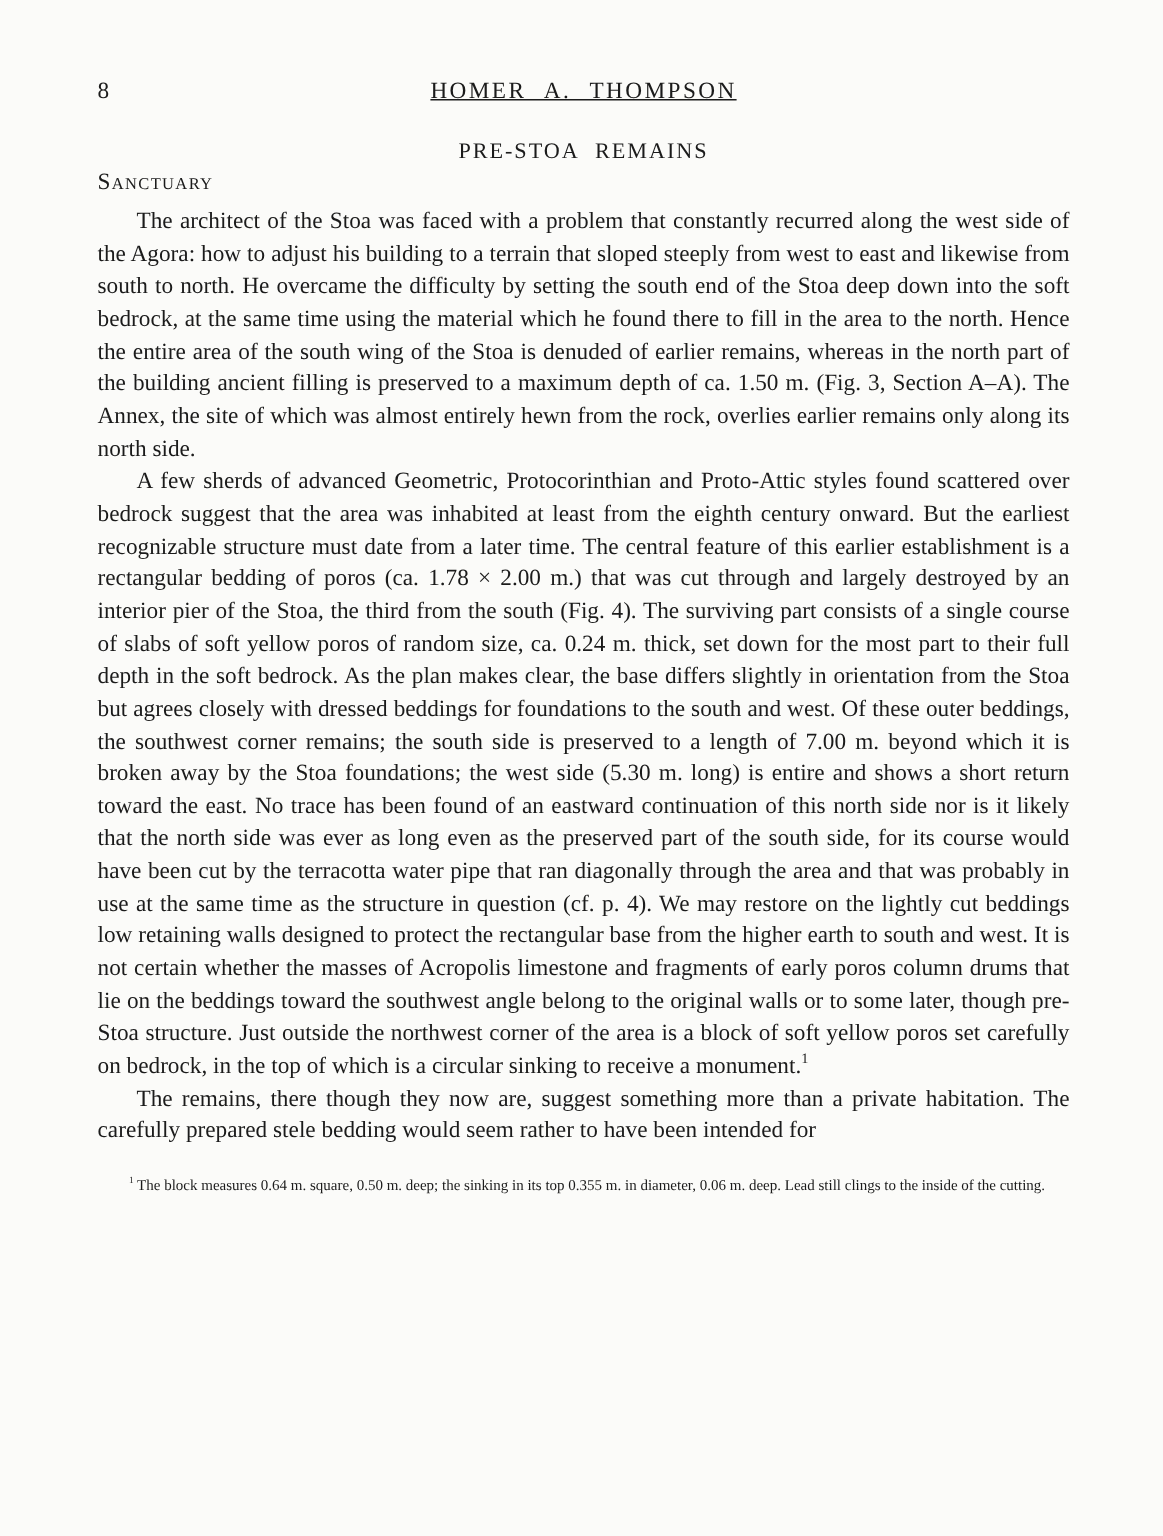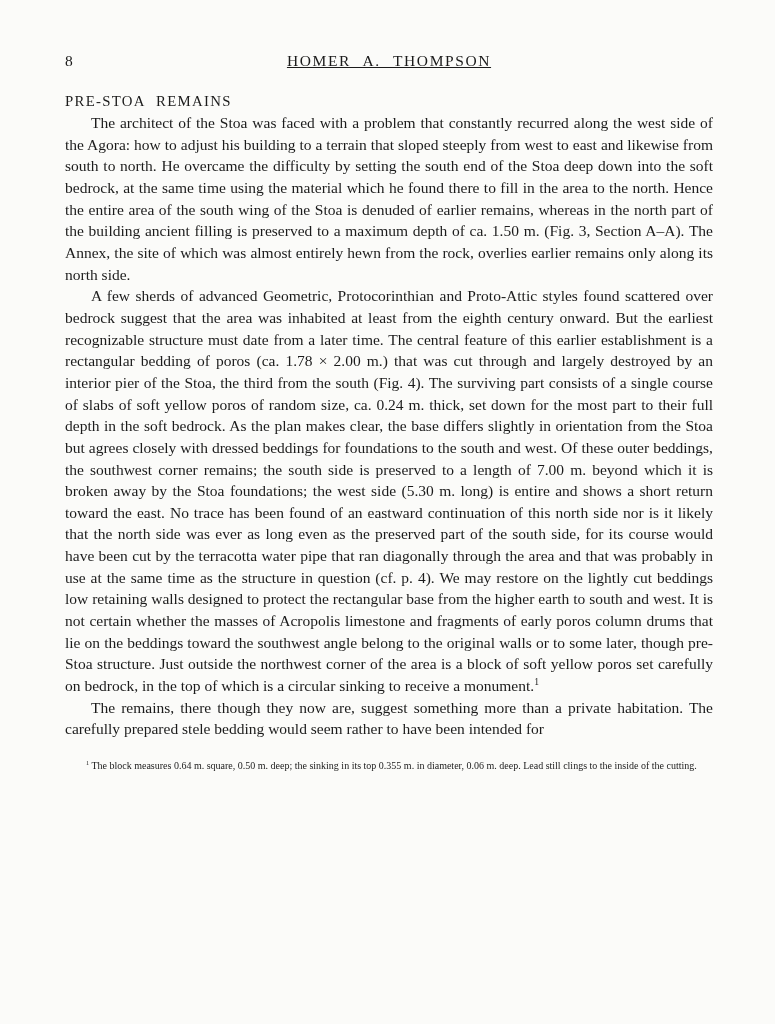--- a/index.html
+++ b/index.html
@@ -43,20 +43,21 @@
   .para {
     margin: 0;
     font-size: 15.5px;
     line-height: 21.65px;
     text-align: justify;
     text-justify: inter-word;
   }
   .para.indent { text-indent: 26px; }
   .section-heading {
     margin: 11px 0 1px 0;
+    text-align: center;
     font-size: 14.8px;
     font-weight: normal;
     letter-spacing: 1.3px;
     word-spacing: 6px;
     line-height: 20px;
   }
   .section-subheading {
     margin: 0 0 5px 0;
     font-size: 15.5px;
     font-weight: normal;
@@ -83,20 +84,21 @@
 
 <div class="page">
   <header class="running-header">
     <span class="page-number">8</span>
     <span class="running-head">HOMER A. THOMPSON</span>
   </header>
 
   <main class="text-block">
 
     <h2 class="section-heading">PRE-STOA REMAINS</h2>
+    <h3 class="section-subheading">Sanctuary</h3>
 
     <p class="para indent"><span>The architect of the Stoa was faced with a problem that constantly recurred along the west side of the Agora: how to adjust his building to a terrain that sloped steeply from west to east and likewise from south to north. He overcame the difficulty by setting the south end of the Stoa deep down into the soft bedrock, at the same time using the material which he found there to fill in the area to the north. Hence the entire area of the south wing of the Stoa is denuded of earlier remains, whereas in the north part of the building ancient filling is preserved to a maximum depth of </span><span class="it">ca.</span><span> 1.50 m. (Fig. 3, Section A–A). The Annex, the site of which was almost entirely hewn from the rock, overlies earlier remains only along its north side.</span></p>
     <p class="para indent"><span>A few sherds of advanced Geometric, Protocorinthian and Proto-Attic styles found scattered over bedrock suggest that the area was inhabited at least from the eighth century onward. But the earliest recognizable structure must date from a later time. The central feature of this earlier establishment is a rectangular bedding of poros (</span><span class="it">ca.</span><span> 1.78 × 2.00 m.) that was cut through and largely destroyed by an interior pier of the Stoa, the third from the south (Fig. 4). The surviving part consists of a single course of slabs of soft yellow poros of random size, </span><span class="it">ca.</span><span> 0.24 m. thick, set down for the most part to their full depth in the soft bedrock. As the plan makes clear, the base differs slightly in orientation from the Stoa but agrees closely with dressed beddings for foundations to the south and west. Of these outer beddings, the southwest corner remains; the south side is preserved to a length of 7.00 m. beyond which it is broken away by the Stoa foundations; the west side (5.30 m. long) is entire and shows a short return toward the east. No trace has been found of an eastward continuation of this north side nor is it likely that the north side was ever as long even as the preserved part of the south side, for its course would have been cut by the terracotta water pipe that ran diagonally through the area and that was probably in use at the same time as the structure in question (cf. p. 4). We may restore on the lightly cut beddings low retaining walls designed to protect the rectangular base from the higher earth to south and west. It is not certain whether the masses of Acropolis limestone and fragments of early poros column drums that lie on the beddings toward the southwest angle belong to the original walls or to some later, though pre-Stoa structure. Just outside the northwest corner of the area is a block of soft yellow poros set carefully on bedrock, in the top of which is a circular sinking to receive a monument.</span><sup>1</sup></p>
     <p class="para indent"><span>The remains, there though they now are, suggest something more than a private habitation. The carefully prepared stele bedding would seem rather to have been intended for</span></p>
 
     <div class="footnote"><sup>1</sup><span> The block measures 0.64 m. square, 0.50 m. deep; the sinking in its top 0.355 m. in diameter, 0.06 m. deep. Lead still clings to the inside of the cutting.</span></div>
   </main>
 </div>
 
 </body></html>

